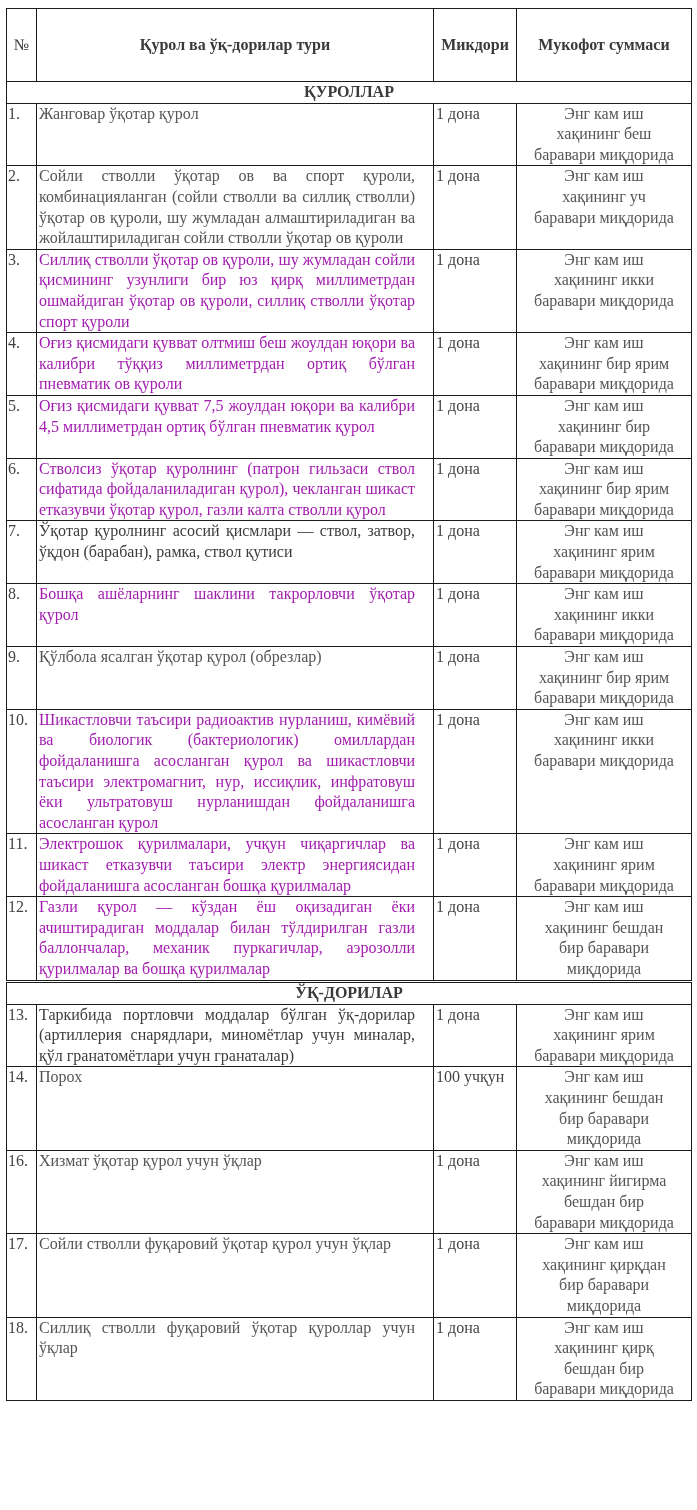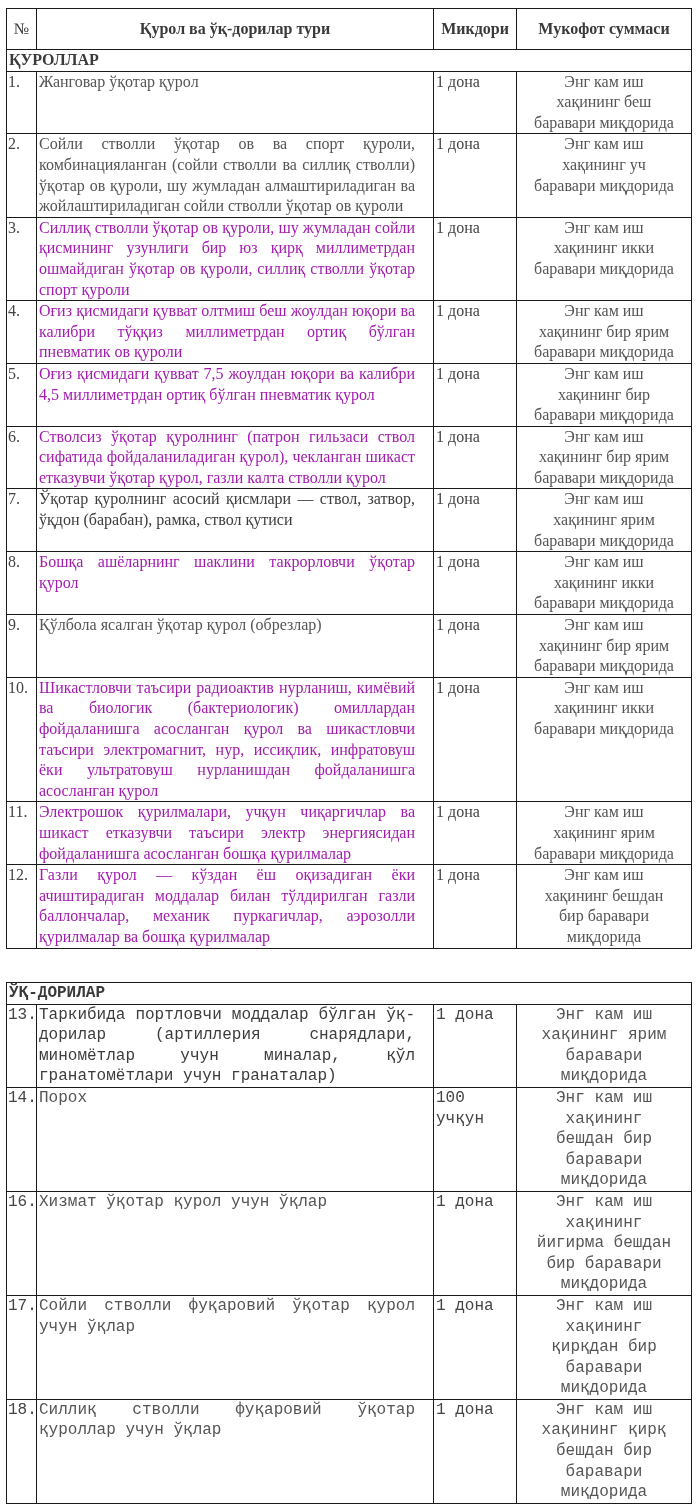--- a/index.html
+++ b/index.html
@@ -1,28 +1,28 @@
 <!DOCTYPE html>
 <html><head>
 <meta charset="utf-8">
 <style>
   html, body { margin: 0; padding: 0; background: #ffffff; }
   body { width: 697px; height: 1510px; position: relative; overflow: hidden;
          font-family: "Liberation Serif", "DejaVu Serif", serif; color: #2b2b2b; }
   table { border-collapse: collapse; position: absolute; left: 6px; width: 685px; table-layout: fixed; }
   #tbl1 { top: 8px; }
-  #tbl2 { top: 982px; font-family: Liberation Mono, monospace; }
+  #tbl2 { top: 982px; }
   td, th { border: 1.4px solid #1a1a1a; vertical-align: top; font-size: 16px; line-height: 20.6px; padding: 0 2px; }
   col.c-num { width: 30px; }
   col.c-desc { width: 397px; }
   col.c-qty { width: 83px; }
   col.c-rew { width: 175px; }
   th { font-weight: bold; color: #3a3a3a; vertical-align: middle; text-align: center; height: 40px; }
   th.h-num { font-weight: normal; }
-  td.sec { text-align: left; font-weight: bold; color: #3a3a3a; height: 20px; }
+  td.sec { text-align: center; font-weight: bold; color: #3a3a3a; height: 20px; }
   td.num { padding-left: 1px; padding-right: 0; }
   td.desc { text-align: justify; text-align-last: left; padding-left: 2px; padding-right: 18px; margin-left: 6px; }
   td.qty { text-align: left; }
   td.rew { text-align: center; color: #555; padding: 0 16px; }
   tr.dark td.desc { color: #a21caf; }
   tr.mid td.desc { color: #3c3c3c; }
   tr.light td.desc { color: #555; }
   td.num, td.qty { color: #444; }
 </style>
 </head>
@@ -33,21 +33,21 @@
       <col class="c-num">
       <col class="c-desc">
       <col class="c-qty">
       <col class="c-rew">
     </colgroup>
   <tbody>
       <tr>
     <th class="h-num">№</th>
     <th>Қурол ва ўқ-дорилар тури</th>
     <th>Микдори</th>
-    <th style="padding:0 18px;">Мукофот суммаси</th>
+    <th style="padding:16px 18px;">Мукофот суммаси</th>
   </tr>
   <tr>
     <td class="sec" colspan="4">ҚУРОЛЛАР</td>
   </tr>
   </tbody>
     <tbody id="body1">
       <tr class="light">
         <td class="num">1.</td>
         <td class="desc">Жанговар ўқотар қурол</td>
         <td class="qty">1 дона</td>

